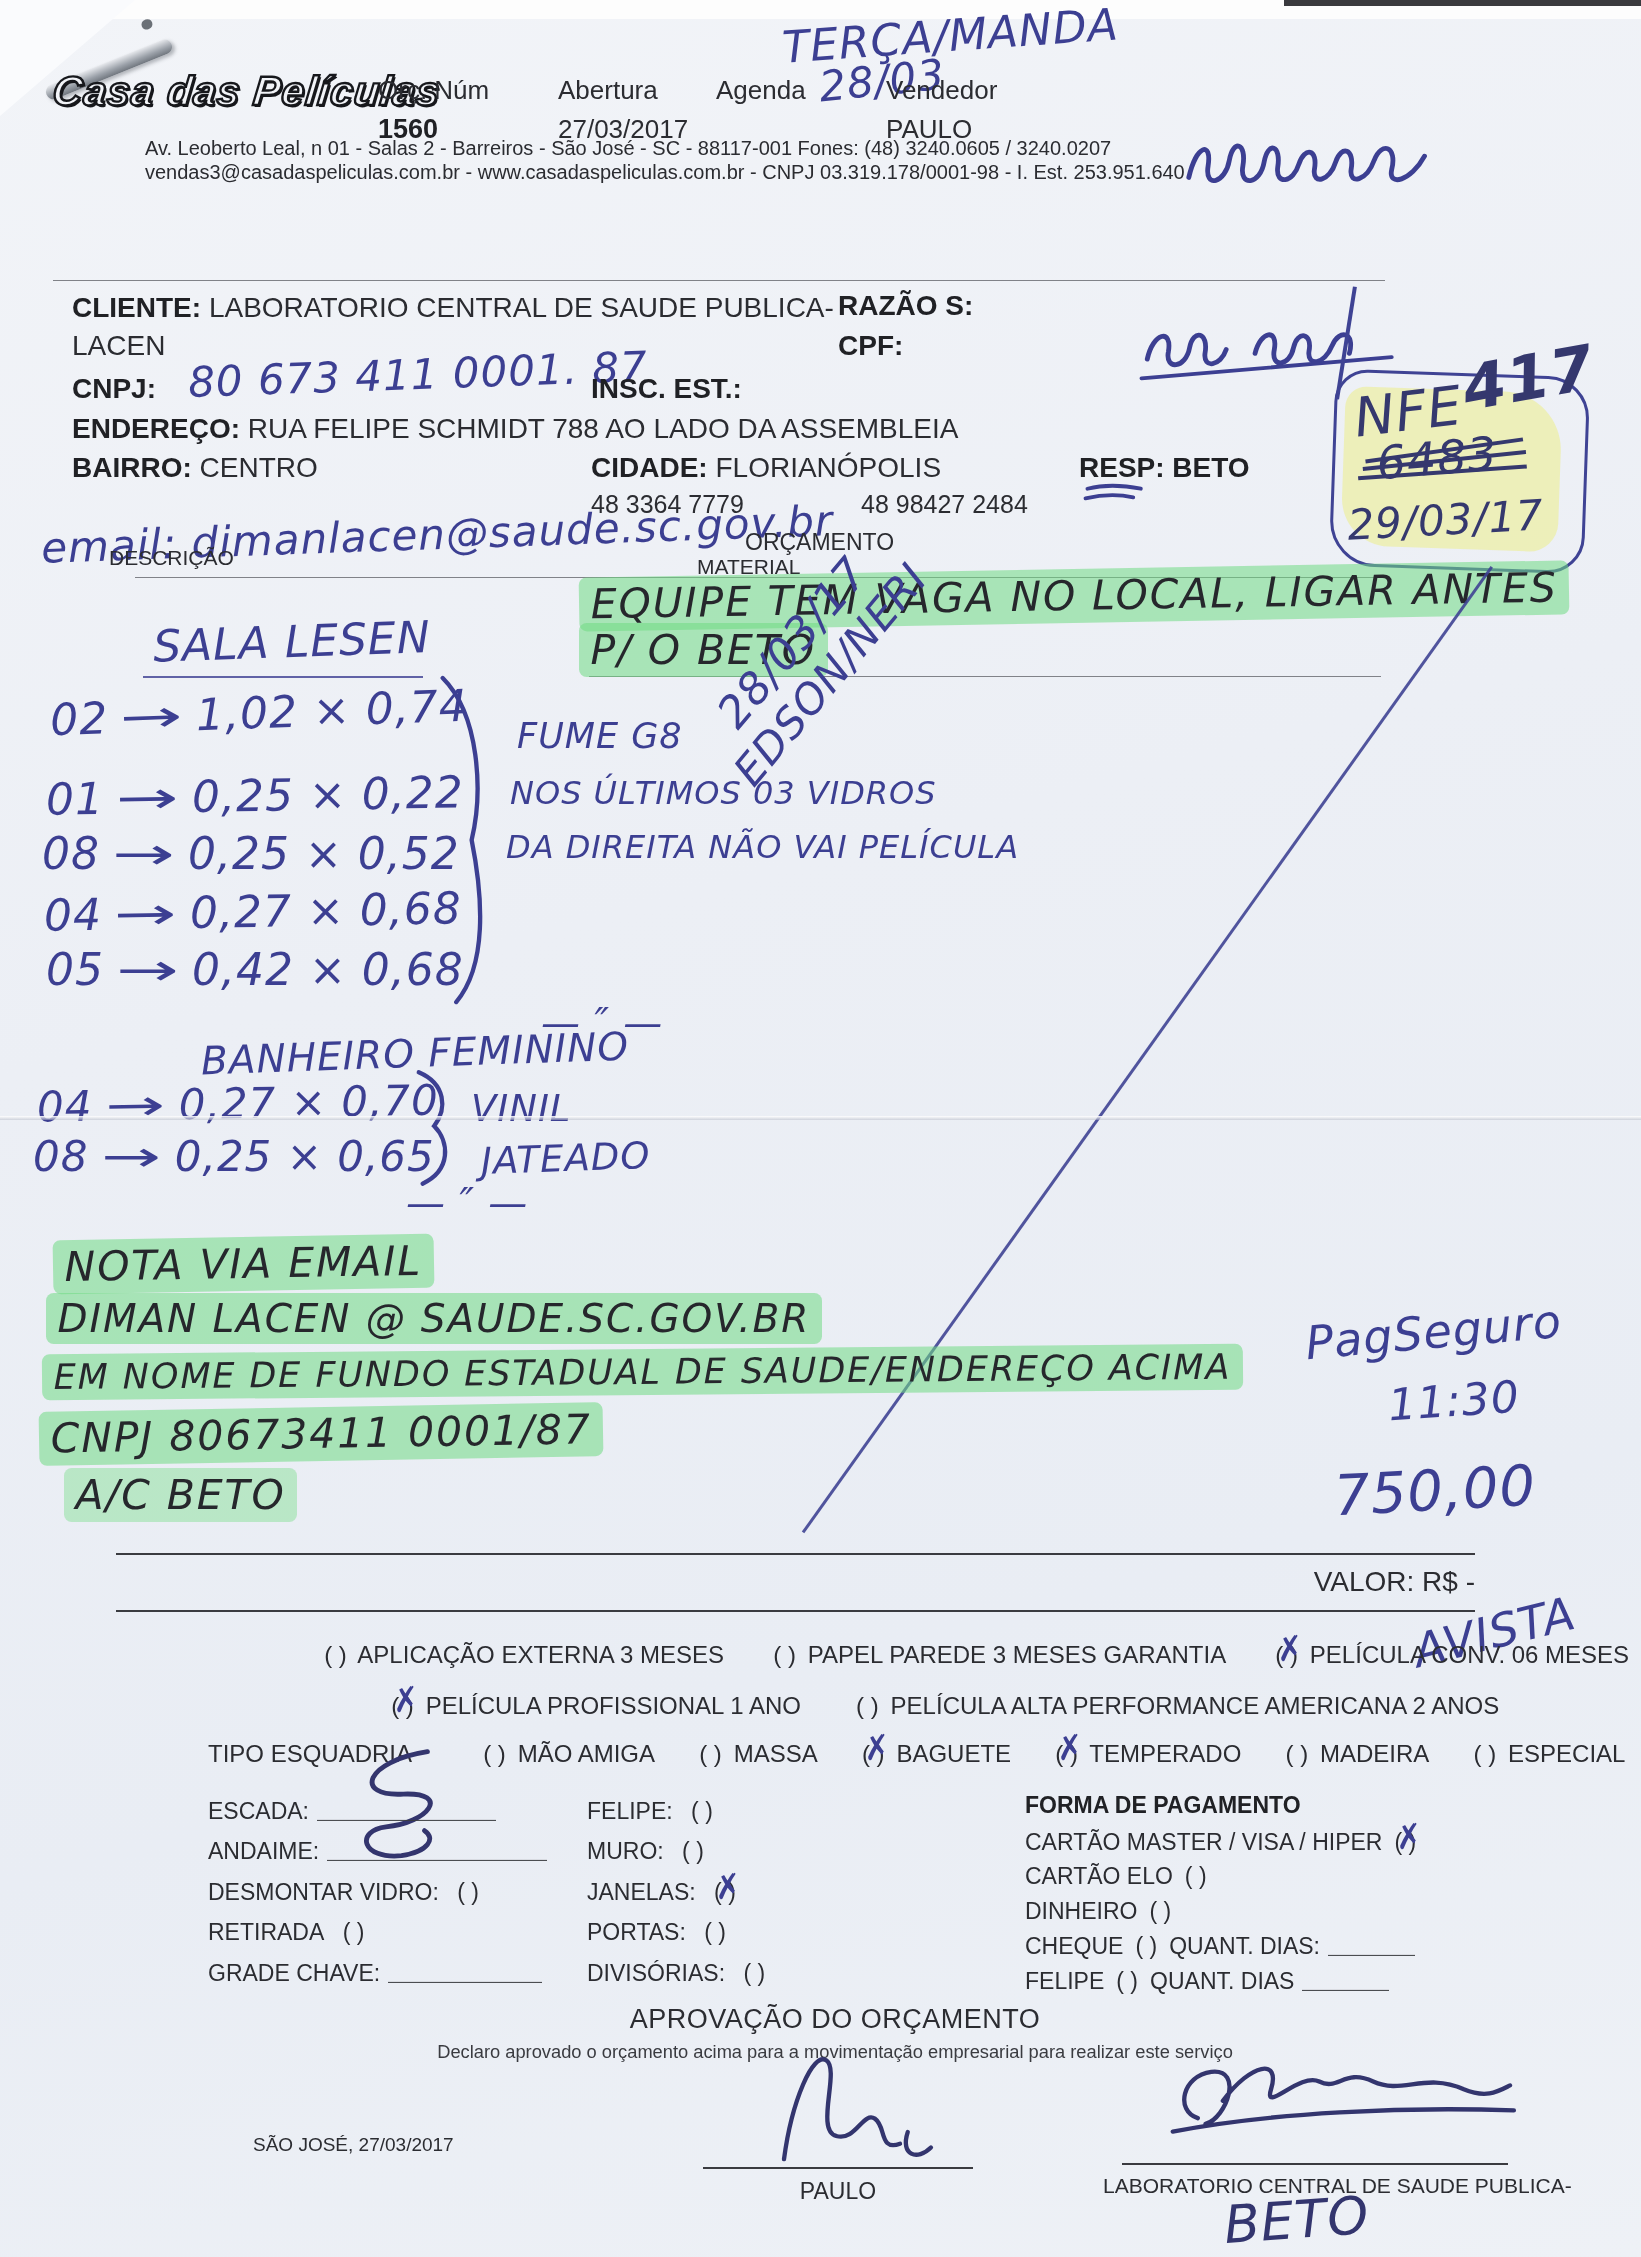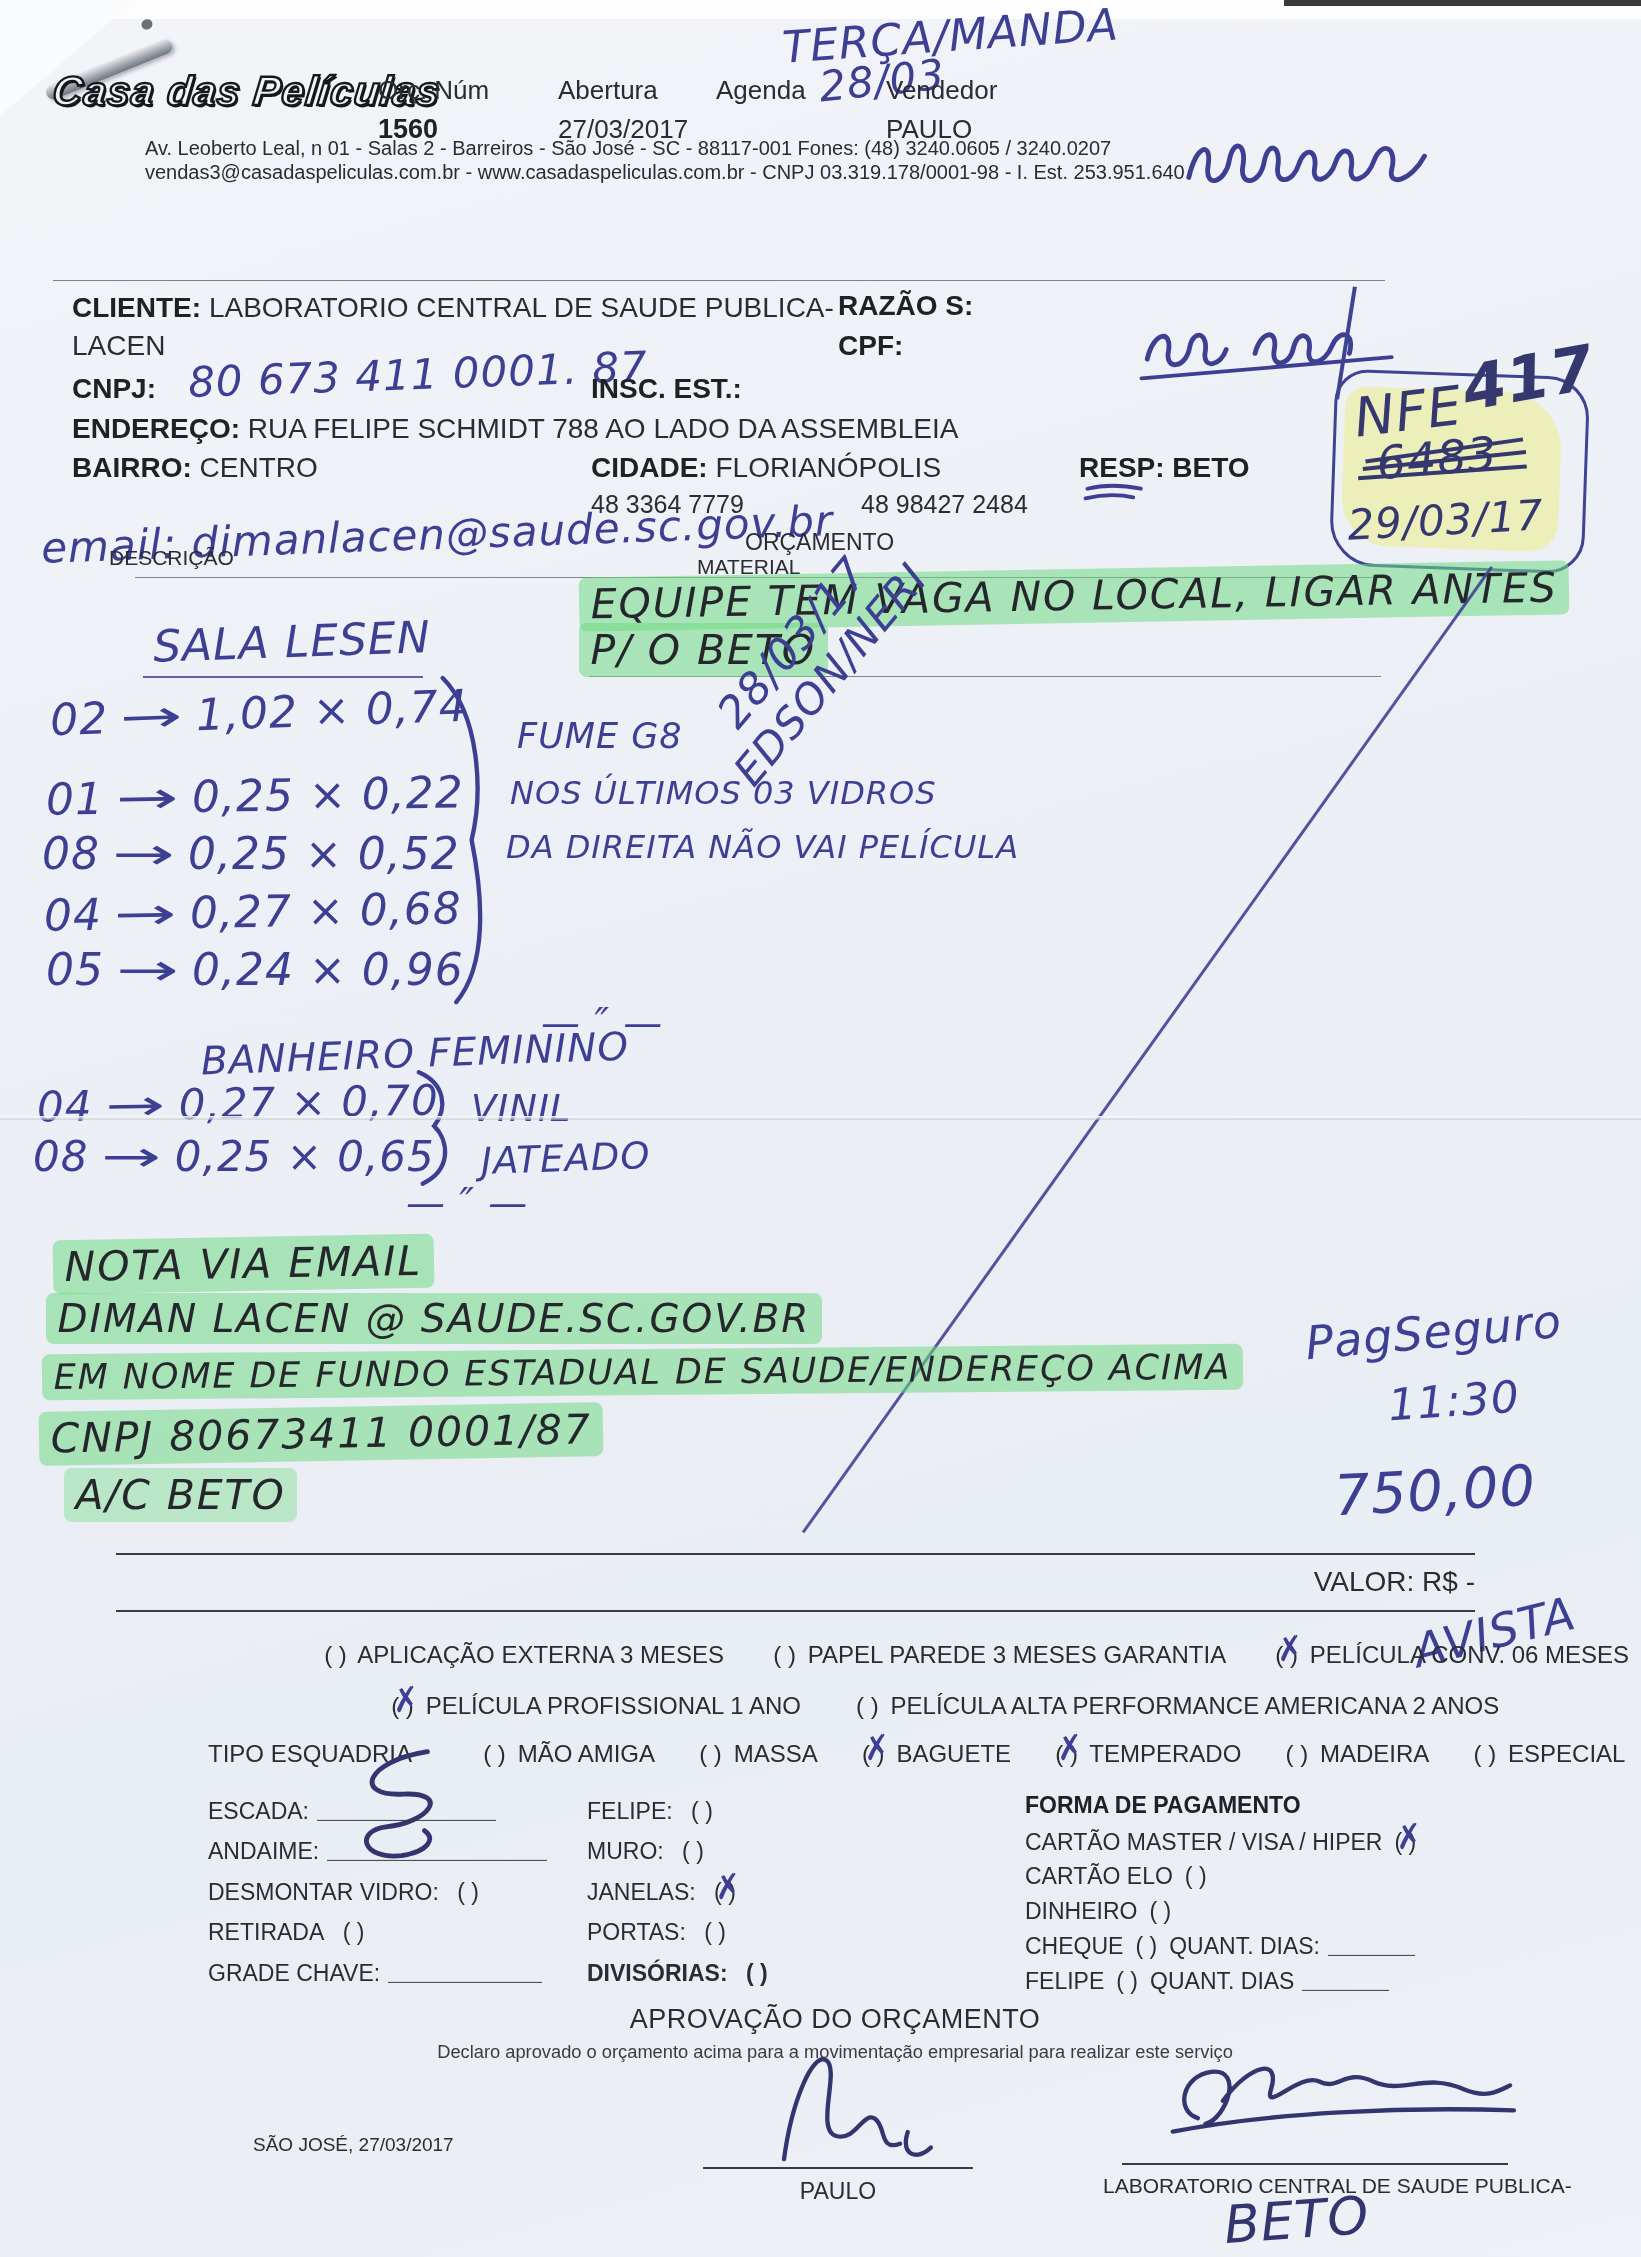--- a/index.html
+++ b/index.html
@@ -145,21 +145,21 @@
       <span>0,25 × 0,52</span>
   </div>
   <div class="hand meas" style="left:44px;top:886px;font-size:44px;transform:rotate(-1deg);">
     <span>04</span>
       <span class="arr">→</span>
       <span>0,27 × 0,68</span>
   </div>
   <div class="hand meas" style="left:46px;top:944px;font-size:44px;">
     <span>05</span>
       <span class="arr">→</span>
-      <span>0,24 × 0,96</span>
+      <span>0,42 × 0,68</span>
   </div>
   <svg style="left:433px;top:676px;" width="58" height="328" viewBox="0 0 60 340">
     <path d="M10 2 C48 40 52 120 40 170 C52 230 56 300 24 338" fill="none" stroke="#3c3f92" stroke-width="4.5" stroke-linecap="round"></path>
   </svg>
 
   <div class="hand" style="left:517px;top:716px;font-size:35px;">FUME G8</div>
   <div class="hand" style="left:510px;top:774px;font-size:32px;">NOS ÚLTIMOS 03 VIDROS</div>
   <div class="hand" style="left:506px;top:828px;font-size:32px;">DA DIREITA NÃO VAI PELÍCULA</div>
 
   <div style="position:absolute;left:637px;top:608px;width:348px;transform:rotate(-50deg);text-align:center;">
@@ -242,21 +242,21 @@
   <div class="pt" style="left:208px;top:1798px;font-size:23px;"><span>ESCADA:</span><span class="uline" style="width:179px;"></span></div>
   <div class="pt" style="left:208px;top:1838px;font-size:23px;"><span>ANDAIME:</span><span class="uline" style="width:220px;"></span></div>
   <div class="pt" style="left:208px;top:1879px;font-size:23px;"><span>DESMONTAR VIDRO:</span>&nbsp;&nbsp;<span class="opt"><span class="box"></span></span></div>
   <div class="pt" style="left:208px;top:1919px;font-size:23px;"><span>RETIRADA</span>&nbsp;&nbsp;<span class="opt"><span class="box"></span></span></div>
   <div class="pt" style="left:208px;top:1960px;font-size:23px;"><span>GRADE CHAVE:</span><span class="uline" style="width:154px;"></span></div>
 
   <div class="pt" style="left:587px;top:1798px;font-size:23px;"><span>FELIPE:</span>&nbsp;&nbsp;<span class="opt"><span class="box"></span></span></div>
   <div class="pt" style="left:587px;top:1838px;font-size:23px;"><span>MURO:</span>&nbsp;&nbsp;<span class="opt"><span class="box"></span></span></div>
   <div class="pt" style="left:587px;top:1879px;font-size:23px;"><span>JANELAS:</span>&nbsp;&nbsp;<span class="opt checked"><span class="box"><span class="x">✗</span></span></span></div>
   <div class="pt" style="left:587px;top:1919px;font-size:23px;"><span>PORTAS:</span>&nbsp;&nbsp;<span class="opt"><span class="box"></span></span></div>
-  <div class="pt" style="left:587px;top:1960px;font-size:23px;font-weight:bold;"><span>DIVISÓRIAS:</span>&nbsp;&nbsp;<span class="opt"><span class="box"></span></span></div>
+  <div class="pt" style="left:587px;top:1960px;font-size:23px;"><span>DIVISÓRIAS:</span>&nbsp;&nbsp;<span class="opt"><span class="box"></span></span></div>
 
   <div class="pt b" style="left:1025px;top:1792px;font-size:23px;">FORMA DE PAGAMENTO</div>
   <div class="pt" style="left:1025px;top:1829px;font-size:23px;"><span>CARTÃO MASTER / VISA / HIPER</span>&nbsp;<span class="opt checked"><span class="box"><span class="x">✗</span></span></span></div>
   <div class="pt" style="left:1025px;top:1863px;font-size:23px;"><span>CARTÃO ELO</span>&nbsp;<span class="opt"><span class="box"></span></span></div>
   <div class="pt" style="left:1025px;top:1898px;font-size:23px;"><span>DINHEIRO</span>&nbsp;<span class="opt"><span class="box"></span></span></div>
   <div class="pt" style="left:1025px;top:1933px;font-size:23px;"><span>CHEQUE</span>&nbsp;<span class="opt"><span class="box"></span></span>&nbsp;<span>QUANT. DIAS:</span><span class="uline" style="width:87px;"></span></div>
   <div class="pt" style="left:1025px;top:1968px;font-size:23px;"><span>FELIPE</span>&nbsp;<span class="opt"><span class="box"></span></span>&nbsp;<span>QUANT. DIAS</span><span class="uline" style="width:87px;"></span></div>
 
   <div class="pt" style="left:0;top:2004px;width:1670px;text-align:center;font-size:27px;letter-spacing:0.5px;">APROVAÇÃO DO ORÇAMENTO</div>
   <div class="pt" style="left:0;top:2041px;width:1670px;text-align:center;font-size:18.3px;color:#3a3b40;">Declaro aprovado o orçamento acima para a movimentação empresarial para realizar este serviço</div>

